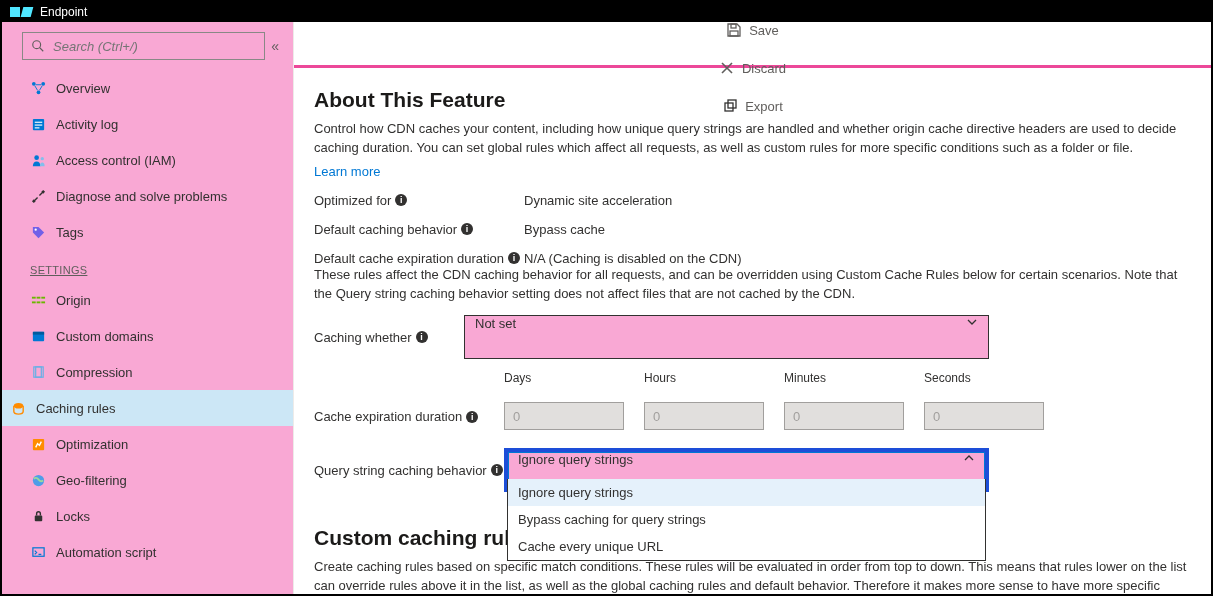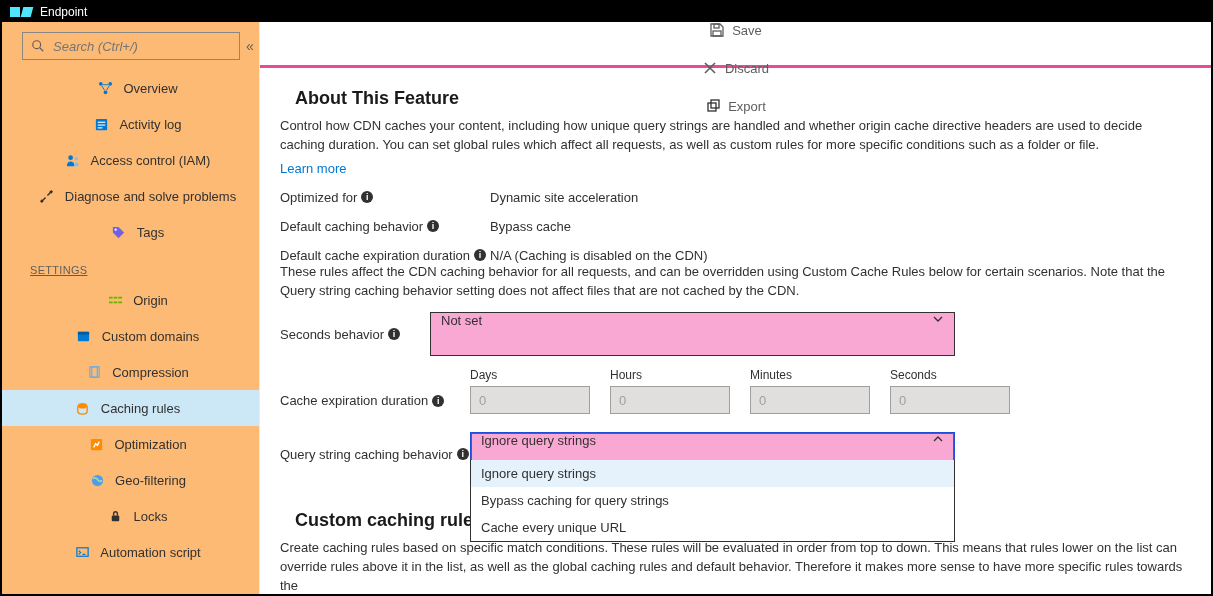--- a/index.html
+++ b/index.html
@@ -3,50 +3,50 @@
 <meta charset="utf-8">
 <style>
   * { box-sizing: border-box; margin: 0; padding: 0; }
   body { font-family: "Segoe UI", Arial, sans-serif; font-size: 13px; color: #323130; background: #fff; width: 1213px; height: 596px; overflow: hidden; border: 2px solid #000; }
   .titlebar { background: #000; color: #fff; height: 20px; display: flex; align-items: center; padding: 0 8px; gap: 8px; }
   .titlebar-logo { display:flex; gap:2px; }
   .titlebar-logo span { width:10px; height:10px; background:#50e6ff; }
   .titlebar-logo span:nth-child(2){ transform:skewX(-15deg); }
   .titlebar-title { font-size: 12px; }
   .layout { display:flex; height: calc(596px - 24px); }
-  .sidebar { width: 258px; border-right: 1px solid #edebe9; padding-top: 10px; background:#fdba74; }
+  .sidebar { width: 292px; border-right: 1px solid #edebe9; padding-top: 10px; background:#f9a8d4; }
   .search-row { display:flex; align-items:center; gap:6px; padding: 0 14px 10px 20px; }
   .search { flex:1; display:flex; align-items:center; border:1px solid #8a8886; height:28px; padding:0 8px; gap:8px; }
   .search input { border:none; outline:none; flex:1; font-style: italic; color:#605e5c; font-size:13px; background:transparent; }
   .collapse-chevrons { color:#605e5c; font-size:14px; cursor:pointer; }
   .nav-list { list-style:none; }
-  .nav-item { display:flex; align-items:center; gap:10px; height:36px; padding:0 14px 0 28px; cursor:pointer; color:#323130; position:relative;justify-content:center; }
+  .nav-item { display:flex; align-items:center; gap:10px; height:36px; padding:0 14px 0 28px; cursor:pointer; color:#323130; position:relative; }
   .nav-item.active { background:#cce7f6;padding-left:8px; }
   .nav-item .icon { width:16px; height:16px; display:flex; align-items:center; justify-content:center; }
   .nav-section { font-size:11px; color:#605e5c; padding: 14px 0 6px 28px; letter-spacing: .3px; text-decoration: underline; }
   .main { flex:1; overflow:auto; }
   .toolbar { display:flex; align-items:center; gap:22px; height:46px; padding:0 20px; border-bottom:3px solid #ec4899;flex-direction:column; }
   .tbtn { display:flex; align-items:center; gap:7px; color:#605e5c; cursor:pointer; font-size:13px; }
   .tbtn svg { width:16px; height:16px; }
   .content { padding: 14px 20px 20px 20px; }
-  h2.sect { font-size:18px; font-weight:600; margin: 6px 15px 8px; color:#1b1a19; }
+  h2.sect { font-size:21px; font-weight:600; margin: 6px 0 8px; color:#1b1a19; }
   .para { font-size:13px; color:#323130; line-height:1.45; max-width:900px; }
   .link { color:#0078d4; text-decoration:none; display:inline-block; margin-top:6px; cursor:pointer; }
   .kv { display:flex; align-items:flex-start; margin-top:14px; }
   .kv .key { width:210px; display:flex; align-items:center; gap:4px; color:#323130; }
   .kv .val { color:#323130; }
   .info-icon { width:12px; height:12px; border-radius:50%; background:#323130; color:#fff; display:inline-flex; align-items:center; justify-content:center; font-size:9px; font-weight:bold; }
   .select, .textbox { border:1px solid #323130; height:44px; display:flex; padding:0 10px; font-size:13px; position:relative; background:#f9a8d4; }
   .row-form { display:flex; align-items:center; margin-top:12px; gap: 0; }
   .row-form .lbl { display:flex; align-items:center; gap:4px; }
   .select { justify-content:space-between; cursor:pointer; }
-  .select.open { border:1px solid #1d4ed8; box-shadow: 0 0 0 1px #0078d4 inset; }
+  .select.open { border:4px solid #1d4ed8; box-shadow: 0 0 0 1px #0078d4 inset; }
   .duration-group { display:flex; gap:20px; }
   .dur-col { width:120px; }
-  .dur-col .cap { font-size:12px; color:#323130; margin-bottom:4px; }
+  .dur-col .cap { font-size:12px; color:#323130; margin-bottom:17px; }
   .dur-col input { width:100%; height:28px; border:1px solid #a19f9d; background:#e1dfdd; color:#a19f9d; padding:0 8px; font-size:13px; }
   .dropdown-panel { position:absolute; left:-1px; right:-1px; top:27px; border:1px solid #323130; border-top:none; background:#fff; z-index:5; }
   .dropdown-opt { padding:6px 10px; font-size:13px; cursor:pointer; }
   .dropdown-opt.hover { background:#e5f1fb; }
   svg { display:block; }
 </style>
 </head>
 <body>
 
 <div class="titlebar">
@@ -257,21 +257,21 @@
             <span>Default cache expiration duration</span> 
             <span class="info-icon">i</span>
           </div>
         <div class="val">N/A (Caching is disabled on the CDN)</div>
       </div>
 
       <p class="para">These rules affect the CDN caching behavior for all requests, and can be overridden using Custom Cache Rules below for certain scenarios. Note that the Query string caching behavior setting does not affect files that are not cached by the CDN.</p>
 
       <div class="row-form">
         <div class="lbl" style="width:150px">
-            <span>Seconds behavior</span> 
+            <span>Caching whether</span> 
             <span class="info-icon">i</span>
           </div>
         <div class="select" style="width:525px">
           <span>Not set</span>
           <svg width="12" height="12" viewBox="0 0 12 12">
               <path d="M2 4 L6 8 L10 4" fill="none" stroke="#323130" stroke-width="1.3"></path>
             </svg>
         </div>
       </div>
 

